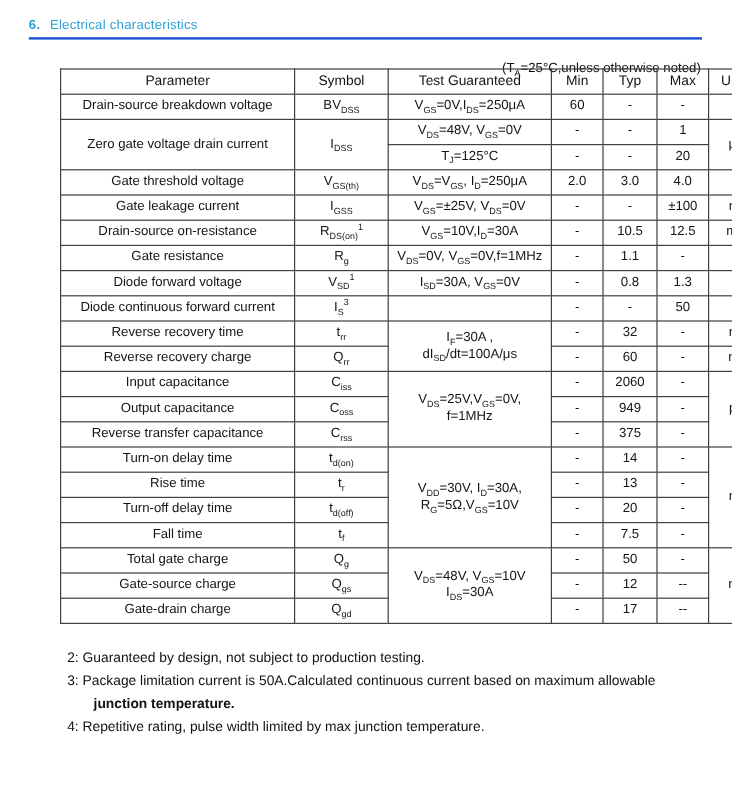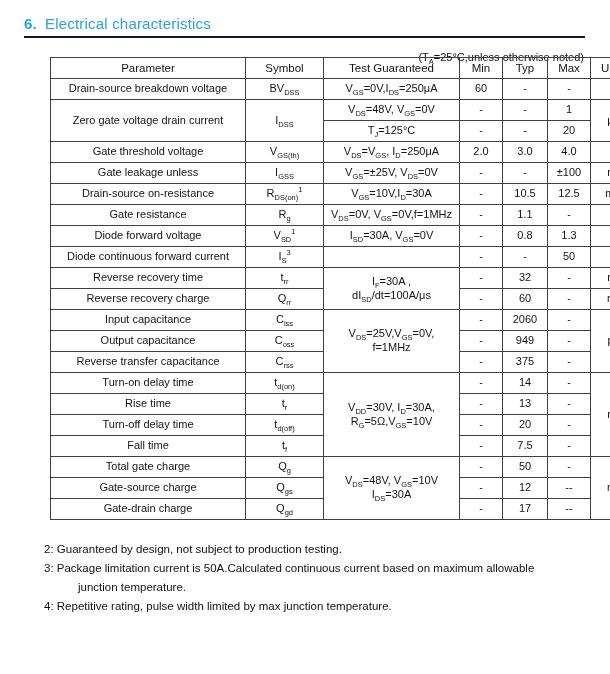--- a/index.html
+++ b/index.html
@@ -3,22 +3,22 @@
 <meta charset="utf-8">
 <style>
   html,body{margin:0;padding:0;}
   body{
     width:610px;height:674px;position:relative;background:#ffffff;
     font-family:"Liberation Sans", sans-serif;color:#1d1d1d;overflow:hidden;
   }
   
   .sec-title{
     position:absolute;left:24px;top:15px;width:561px;
-    font-size:15px;color:#2ba2d8;
-    border-bottom:2px solid #0f172a;padding-bottom:4px;
+    font-size:11px;color:#2ba2d8;
+    border-bottom:2px solid #1d4ed8;padding-bottom:4px;
     letter-spacing:.2px;
   }
   .sec-title .num{font-weight:bold;margin-right:8px;}
   
   .cond-note{
     position:absolute;top:51px;right:26px;font-size:11px;color:#111;
   }
   
   table.spec{
     position:absolute;left:10px;top:57px;width:587px;
@@ -32,22 +32,22 @@
   table.spec th{font-size:11.5px;}
   td.param{text-align:left;padding-left:6px;}
   td.left-dash{text-align:left;padding-left:5px;}
   td.cond-two{line-height:1.55;}
   td.cond-tall{line-height:1.9;}
   sub{font-size:0.68em;line-height:0;}
   sup{font-size:0.68em;line-height:0;}
   
   .notes{position:absolute;left:20px;top:543px;font-size:11.5px;color:#111;}
   .notes .line{margin-bottom:7px;white-space:nowrap;}
-  .notes .n1{margin-left:24px;}
-  .notes .n2{margin-left:58px;}
+  .notes .n1{margin-left:36px;}
+  .notes .n2{margin-left:58px;font-weight:bold;}
 </style>
 </head>
 <body>
 
 <div class="sec-title">
   <span class="num">6.</span><span>Electrical characteristics</span>
 </div>
 
 <div class="cond-note">(T<sub>A</sub>=25°C,unless otherwise noted)</div>
 
@@ -98,21 +98,21 @@
   <tr>
     <td class="param">Gate threshold voltage</td>
     <td>V<sub>GS(th)</sub></td>
     <td>V<sub>DS</sub>=V<sub>GS</sub>, I<sub>D</sub>=250μA</td>
     <td>2.0</td>
     <td>3.0</td>
     <td>4.0</td>
     <td>V</td>
   </tr>
   <tr>
-    <td class="param">Gate leakage unless</td>
+    <td class="param">Gate leakage current</td>
     <td>I<sub>GSS</sub></td>
     <td>V<sub>GS</sub>=±25V, V<sub>DS</sub>=0V</td>
     <td>-</td>
     <td>-</td>
     <td>±100</td>
     <td>nA</td>
   </tr>
   <tr>
     <td class="param">Drain-source on-resistance</td>
     <td>R<sub>DS(on)</sub><sup>1</sup></td>

